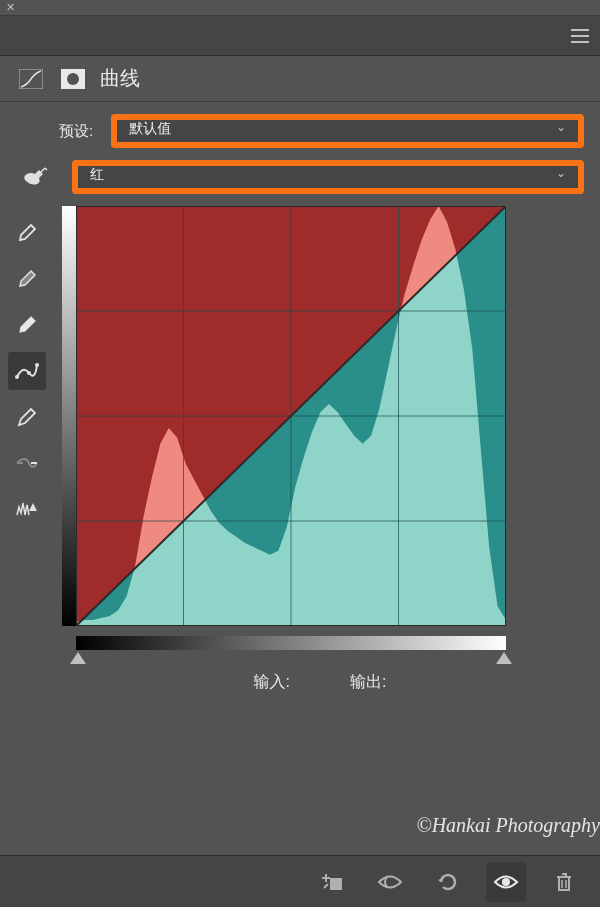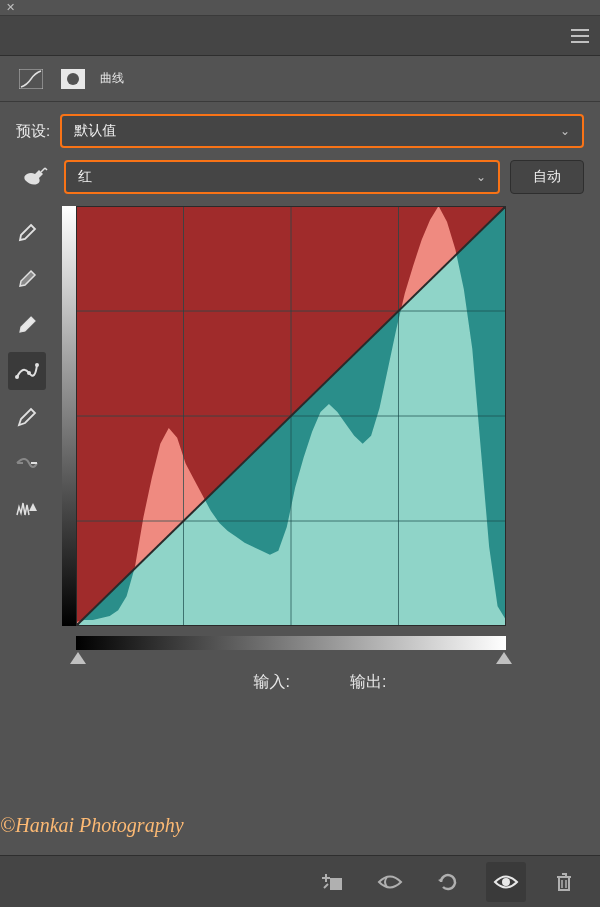--- a/index.html
+++ b/index.html
@@ -61,44 +61,46 @@
 }
 .icon-btn {
   width: 30px;
   height: 30px;
   display: flex;
   align-items: center;
   justify-content: center;
   color: #e0e0e0;
 }
 .section-label {
-  font-size: 12px;
+  font-size: 20px;
 }
 .preset-row {
   display: flex;
   align-items: center;
   padding: 12px 16px 8px 16px;
   gap: 10px;
 }
 .label {
   color: #e8e8e8;
   font-size: 15px;
+  margin-left: 43px;
 }
 .select {
   flex: 1;
   height: 34px;
   background: #454545;
-  border: 2px solid #f97316;
+  border: 6px solid #f97316;
   border-radius: 4px;
   color: #f0f0f0;
   padding: 0 12px;
   display: flex;
-  align-items: center;
+  align-items: flex-start;
   justify-content: space-between;
   cursor: pointer;
+  margin-left: 8px;
 }
 .select .chev {
   color: #c0c0c0;
   font-size: 12px;
 }
 .channel-row {
   display: flex;
   align-items: center;
   padding: 4px 16px 12px 16px;
   gap: 10px;
@@ -211,25 +213,25 @@
   gap: 60px;
   justify-content: center;
   padding: 36px 0 0 0;
   color: #e8e8e8;
   font-size: 16px;
 }
 .watermark {
   position: absolute;
   bottom: 70px;
   width: 100%;
-  text-align: left;
+  text-align: right;
   font-family: Georgia, serif;
   font-style: italic;
   font-size: 20px;
-  color: #fdba74;
+  color: #e5e5e5;
 }
 .footer {
   position: absolute;
   bottom: 0;
   left: 0;
   right: 0;
   height: 52px;
   background: #454545;
   border-top: 1px solid #2e2e2e;
   display: flex;
@@ -295,23 +297,20 @@
 <div class="channel-row">
   <div class="finger-icon">
     <svg width="28" height="22" viewBox="0 0 28 22">
         <path d="M4 14 Q2 10 6 8 Q10 6 14 8 L18 4 L22 8 L18 12 Q20 16 16 18 Q10 20 4 14 Z" fill="#e0e0e0"></path>
         <path d="M20 6 l4 -4 M24 2 l2 2" stroke="#e0e0e0" stroke-width="1.5" fill="none"></path>
       </svg>
   </div>
   <div class="select" style="flex:1">
     <span>红</span>
     <span class="chev">⌄</span>
-  </div>
-  <div class="auto-btn">
-    <span>自动</span>
   </div>
 </div>
 
 <div class="main-area">
   <div class="tool-col">
     <div class="tool">
       <svg width="22" height="22" viewBox="0 0 22 22">
           <path d="M15 3 l4 4 l-10 10 l-5 1 l1 -5 z" fill="none" stroke="#e0e0e0" stroke-width="1.8"></path>
         </svg>
     </div>

